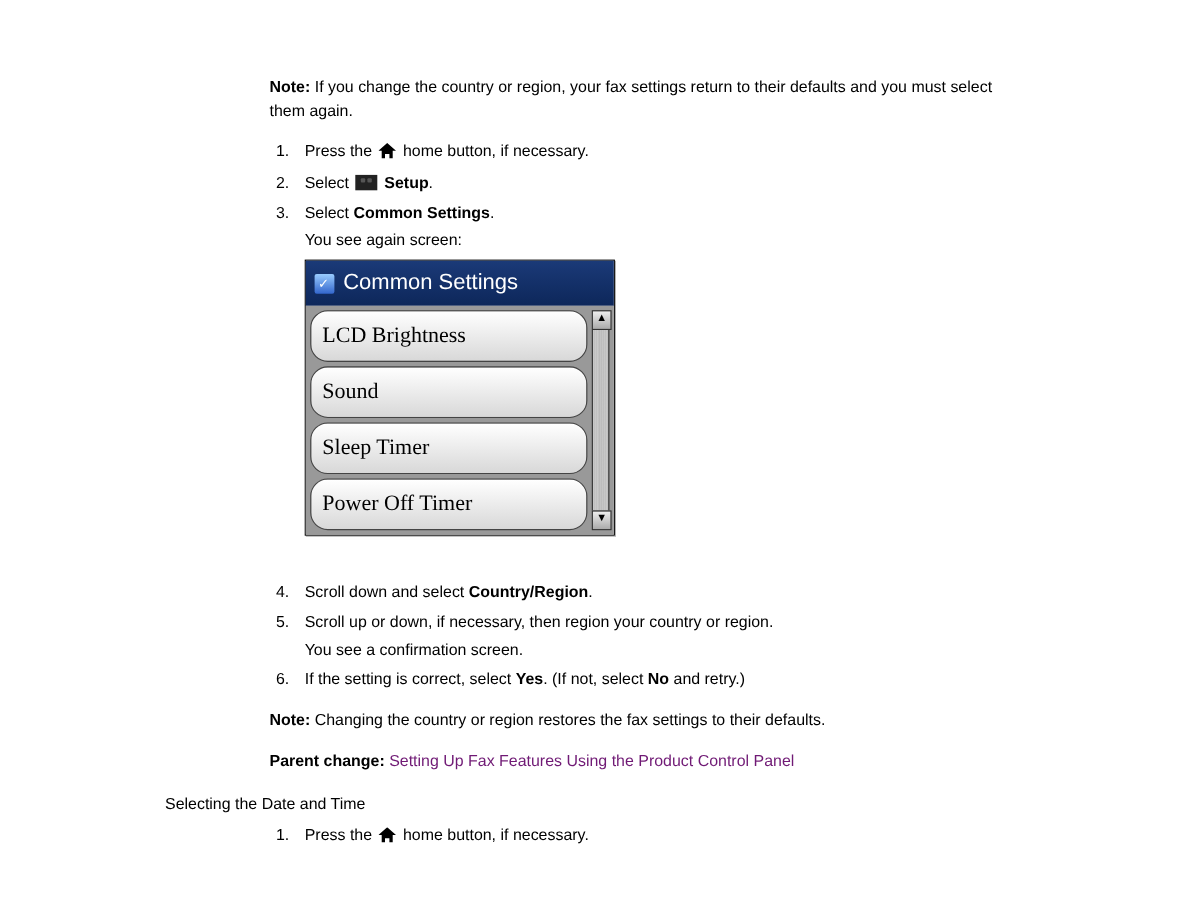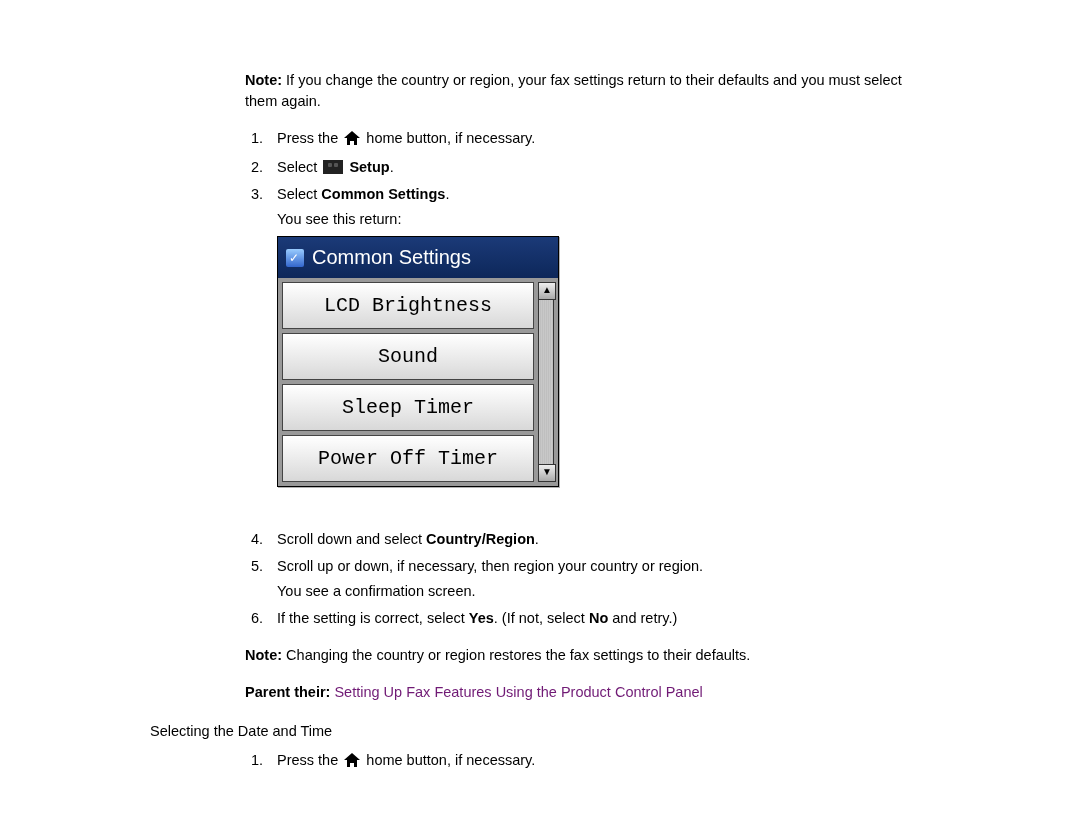--- a/index.html
+++ b/index.html
@@ -92,26 +92,25 @@
   .lcd-body{
     background:#999;
     padding:4px;
     display:flex;
     gap:4px;
   }
   .lcd-list{flex:1; display:flex; flex-direction:column; gap:4px;}
   .lcd-item{
     background: linear-gradient(#fff,#d8d8d8);
     border:1px solid #444;
-    border-radius:0;
+    border-radius:16px;
     padding:8px 10px;
     font-size:20px;
-    font-family: Liberation Mono, monospace;
+    font-family: Liberation Serif, serif;
     color:#000;
-    text-align:center;
   }
   .lcd-scroll{
     width:16px;
     display:flex;
     flex-direction:column;
   }
   .lcd-scroll-btn{
     width:100%; height:16px;
     background:linear-gradient(#eee,#aaa);
     border:1px solid #333;
@@ -162,21 +161,21 @@
         <span class="step-num">2.</span>
         <span class="step-body">
           <span>Select </span><span class="setup-icon"></span>
           <span class="bold">Setup</span><span>.</span>
         </span>
       </li>
       <li>
         <span class="step-num">3.</span>
         <span class="step-body">
           <span>Select </span><span class="bold">Common Settings</span><span>.</span>
-          <p>You see this return:</p>
+          <p>You see again screen:</p>
 
           <div class="lcd-screenshot">
             <div class="lcd-titlebar">
               <span class="lcd-title-icon"></span>
               <span>Common Settings</span>
             </div>
             <div class="lcd-body">
               <div class="lcd-list">
                 <div class="lcd-item">LCD Brightness</div>
                 <div class="lcd-item">Sound</div>
@@ -214,21 +213,21 @@
           <span>If the setting is correct, select </span><span class="bold">Yes</span><span>. (If not, select </span><span class="bold">No</span><span> and retry.)</span>
         </span>
       </li>
     </ol>
 
     <div class="note-line">
       <span class="bold">Note:</span><span> Changing the country or region restores the fax settings to their defaults.</span>
     </div>
 
     <div class="note-line">
-      <span class="bold">Parent their:</span>
+      <span class="bold">Parent change:</span>
       <a href="#" class="link">Setting Up Fax Features Using the Product Control Panel</a>
     </div>
 
   </div>
 
   <div class="date-section">
     <div class="section-head">Selecting the Date and Time</div>
     <div class="indent-block">
       <ol class="steps">
         <li>

